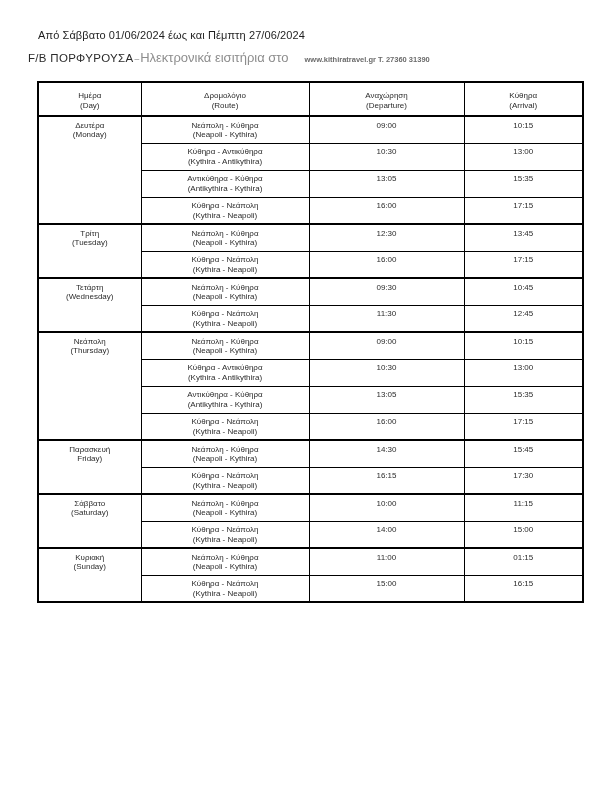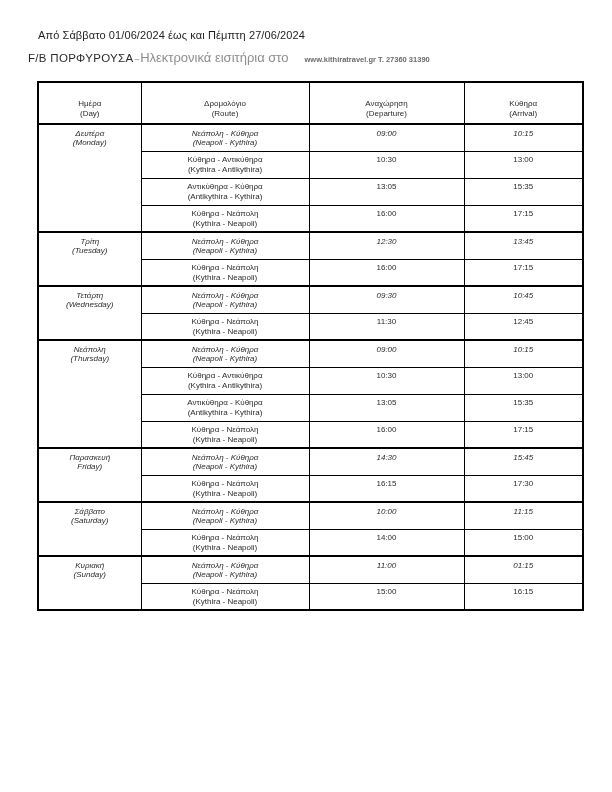--- a/index.html
+++ b/index.html
@@ -25,24 +25,24 @@
     border-collapse:collapse; table-layout:fixed;
     border:2px solid #000;
   }
   .schedule th, .schedule td {
     border:1.5px solid #000;
     padding:0; margin:0;
     font-size:8px; line-height:9.5px; color:#2b2b2b;
     text-align:center; vertical-align:top; font-weight:normal;
     overflow:hidden;
   }
-  .schedule thead th { height:24px; padding-top:16px; border-bottom-width:2px; }
+  .schedule thead th { height:24px; padding-top:8px; border-bottom-width:2px; }
   .schedule tbody tr { height:27px; }
   .schedule tbody td { padding-top:3.5px; }
-  .schedule tbody tr.group-start td { border-top-width:2px;font-style:italic; }
+  .schedule tbody tr.group-start td { border-top-width:2px; }
   .cell-line2 { }
 </style>
 </head>
 <body>
 
 <div class="page">
 
   <div class="title">Από Σάββατο 01/06/2024 έως και Πέμπτη 27/06/2024</div>
 
   <div class="subtitle">

